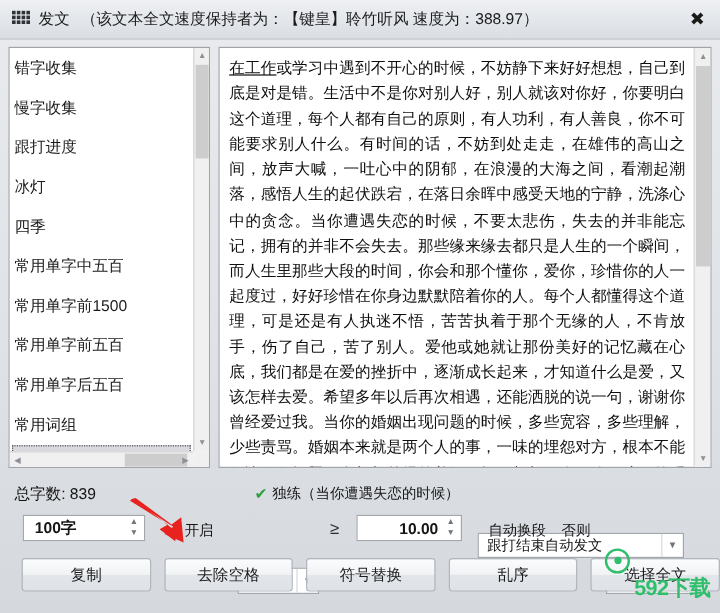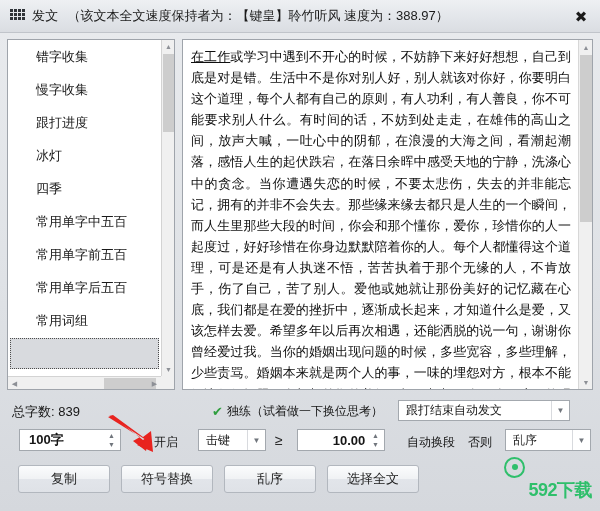--- a/index.html
+++ b/index.html
@@ -105,21 +105,21 @@
     position: absolute;
     left: 0;
     top: 0;
     right: 13px;
     bottom: 13px;
     overflow: hidden;
   }
   .list-item {
     height: 33px;
     line-height: 33px;
-    padding-left: 28px;
+    padding-left: 4px;
     font-size: 13px;
     color: #1a1a1a;
     white-space: nowrap;
     cursor: default;
     box-sizing: border-box;
   }
   .list-item.selected {
     background: #d8dade;
     border: 1px dotted #4d4d4d;
     height: 31px;
@@ -280,20 +280,21 @@
     background: #fff;
     border: 1px solid #a3a8ae;
     height: 21px;
     box-sizing: border-box;
     display: flex;
     align-items: center;
     font-size: 12px;
     color: #151515;
     padding-left: 7px;
     cursor: pointer;
+    margin-top: 44px;
   }
   .combo .arrow {
     position: absolute;
     right: 0;
     top: 0;
     bottom: 0;
     width: 17px;
     display: flex;
     align-items: center;
     justify-content: center;
@@ -397,21 +398,21 @@
     position: relative;
     height: 42px;
     padding: 6px 0 0 0;
     display: flex;
     align-items: center;
     gap: 11px;
     padding-left: 18px;
     box-sizing: border-box;
   }
   .btn {
-    width: 92px;
+    width: 116px;
     height: 28px;
     background: linear-gradient(180deg, #fbfcfd 0%, #f0f2f4 49%, #e2e5ea 50%, #dfe2e7 100%);
     border: 1px solid #b2b7be;
     border-radius: 3px;
     font-size: 13px;
     color: #1c1c1c;
     display: flex;
     align-items: center;
     justify-content: center;
     cursor: pointer;
@@ -494,20 +495,21 @@
   <div class="content">
 
     <div class="listwrap">
       <div class="list" id="article-list">
           <div class="list-item"><span>错字收集</span></div>
           <div class="list-item"><span>慢字收集</span></div>
           <div class="list-item"><span>跟打进度</span></div>
           <div class="list-item"><span>冰灯</span></div>
           <div class="list-item"><span>四季</span></div>
           <div class="list-item"><span>常用单字中五百</span></div>
+          <div class="list-item"><span>常用单字前1500</span></div>
           <div class="list-item"><span>常用单字前五百</span></div>
           <div class="list-item"><span>常用单字后五百</span></div>
           <div class="list-item"><span>常用词组</span></div>
           <div class="list-item selected"></div>
         </div>
 
       <div class="vscroll">
         <div class="sb-arrow up">▲</div>
         <div class="vthumb"></div>
         <div class="sb-arrow down">▼</div>
@@ -530,21 +532,21 @@
       </div>
     </div>
 
   </div>
 
   <div class="optrow1">
     <span class="wordcount">总字数: 839</span>
 
     <span class="chk solo-chk">
       <span class="tick">✔</span>
-      <span>独练（试着做一下换位思考）</span>
+      <span>独练（当你遭遇失恋的时候）</span>
     </span>
 
     <span class="combo combo-auto">
       <span>跟打结束自动发文</span>
       <span class="arrow">▼</span>
     </span>
   </div>
 
   <div class="optrow2">
 
@@ -583,20 +585,23 @@
       <span>乱序</span>
       <span class="arrow">▼</span>
     </span>
   </div>
 
   <div class="buttons" id="button-row">
       <div class="btn">
         <span>复制</span>
       </div>
       <div class="btn">
+        <span>去除空格</span>
+      </div>
+      <div class="btn">
         <span>符号替换</span>
       </div>
       <div class="btn">
         <span>乱序</span>
       </div>
       <div class="btn">
         <span>选择全文</span>
       </div>
     </div>
 

